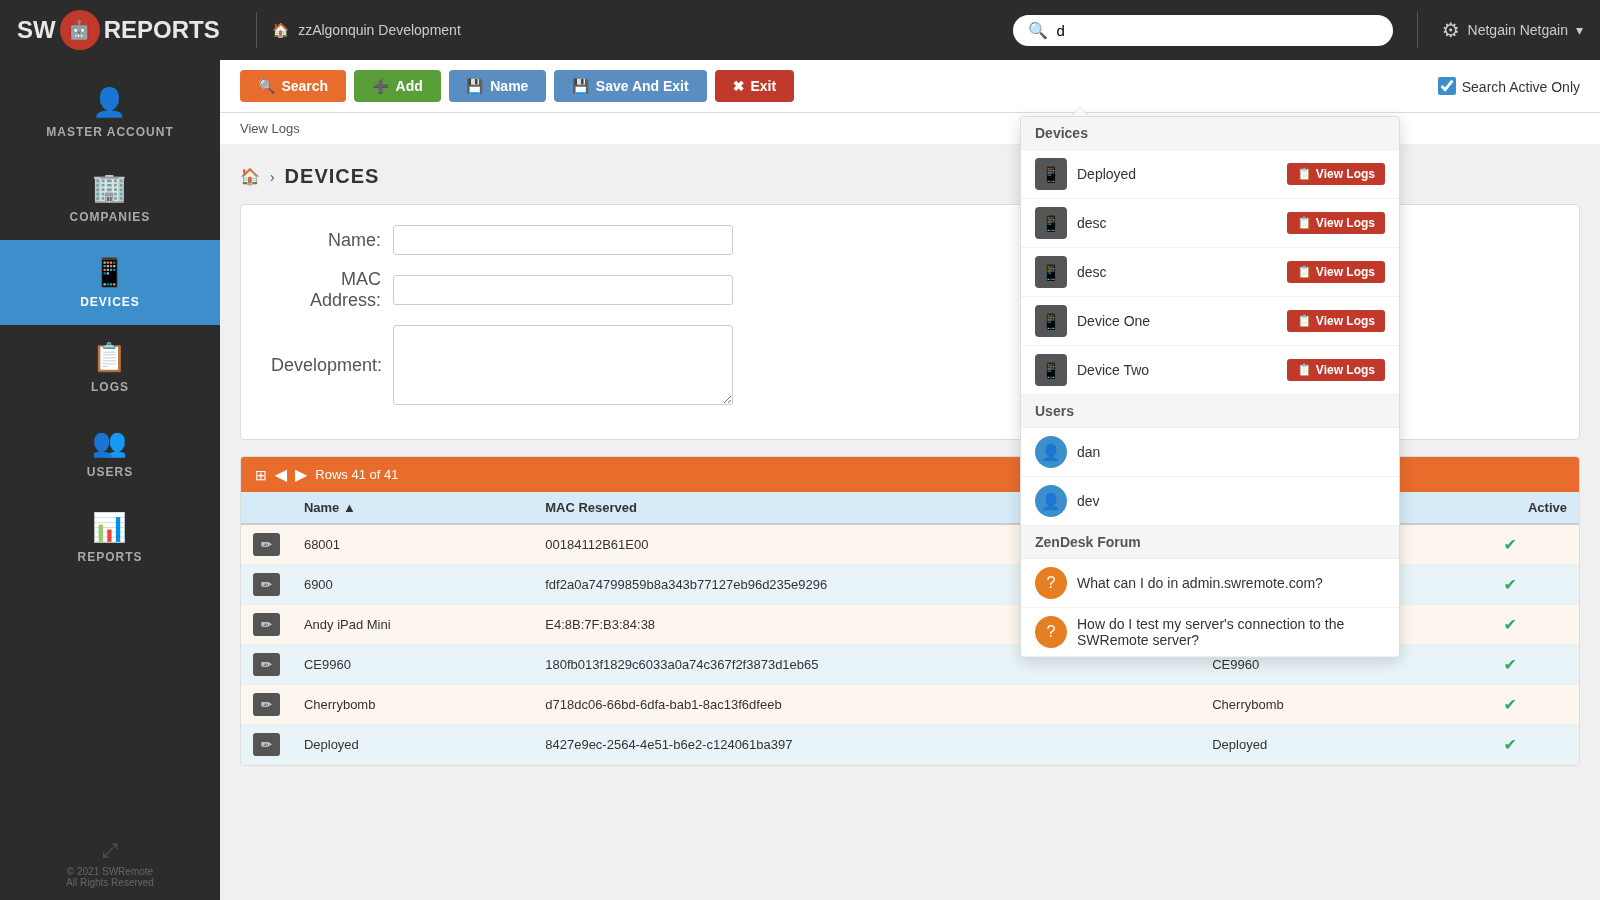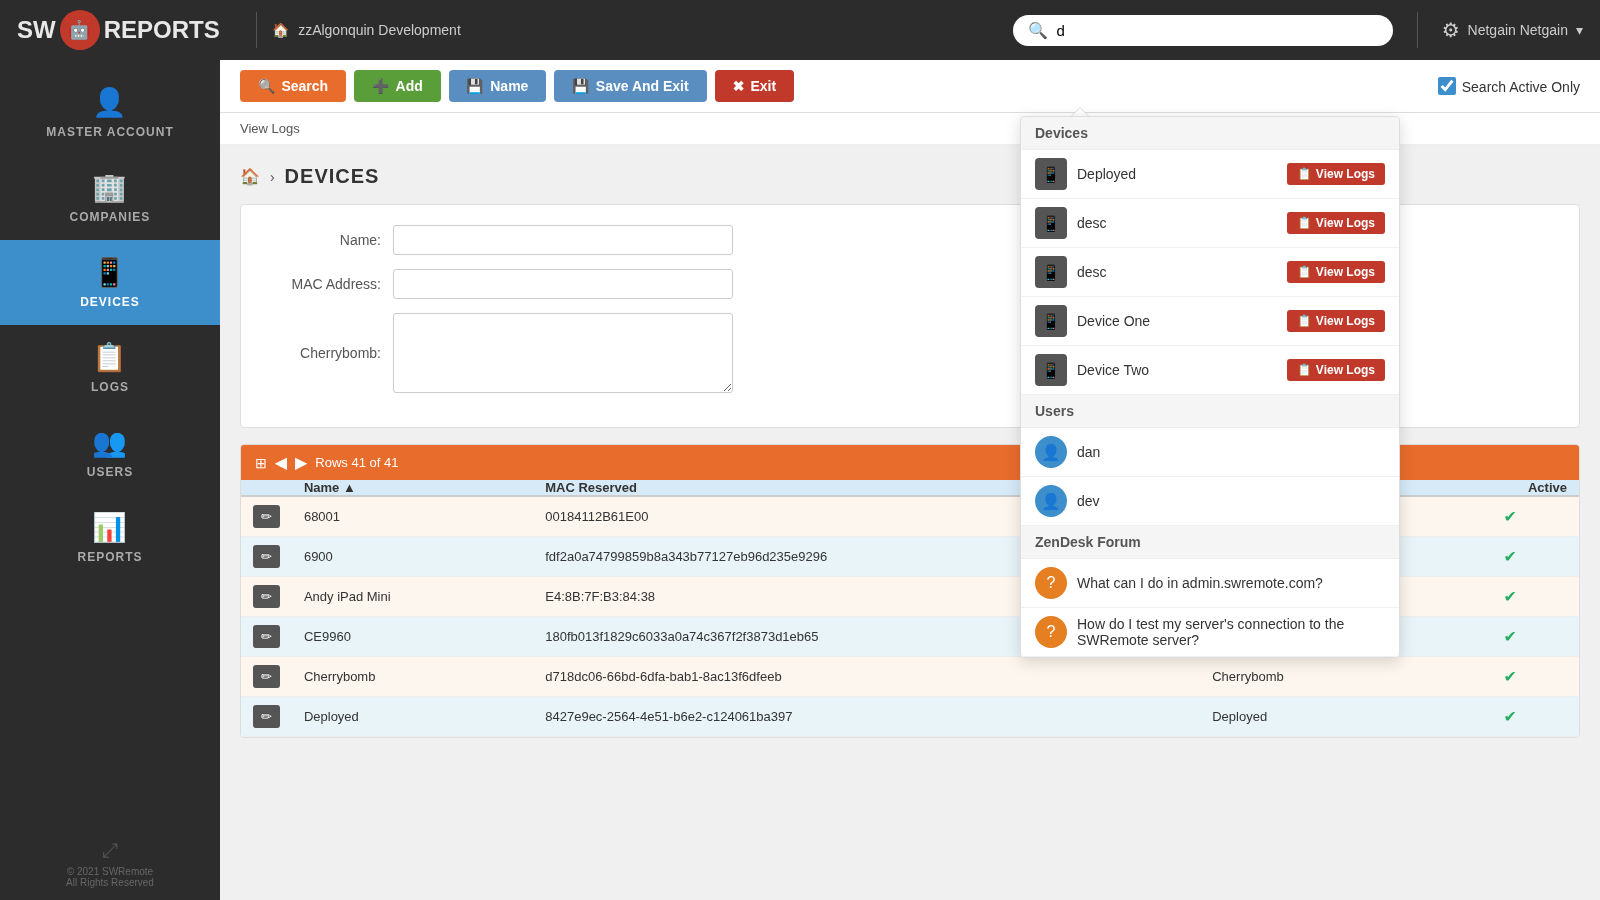--- a/index.html
+++ b/index.html
@@ -145,21 +145,21 @@
 
     
     .form-section {
       background: white;
       border: 1px solid #ddd;
       border-radius: 4px;
       padding: 20px 30px;
       margin-bottom: 16px;
     }
     .form-row { display: flex; align-items: center; margin-bottom: 14px; gap: 12px; }
-    .form-label { width: 110px; font-size: 14px; color: #555; text-align: right; flex-shrink: 0; }
+    .form-label { width: 110px; font-size: 18px; color: #555; text-align: right; flex-shrink: 0; }
     .form-input { flex: 1; max-width: 340px; border: 1px solid #ccc; border-radius: 3px; padding: 6px 10px; font-size: 14px; outline: none; }
     .form-textarea { flex: 1; max-width: 340px; height: 80px; border: 1px solid #ccc; border-radius: 3px; padding: 6px 10px; font-size: 14px; outline: none; resize: vertical; }
 
     
     .page-header {
       display: flex; align-items: center; gap: 10px;
       margin-bottom: 16px;
     }
     .page-header .chevron { color: #555; font-size: 14px; }
     .page-header h2 { font-size: 20px; font-weight: bold; color: #333; letter-spacing: 1px; }
@@ -167,21 +167,21 @@
     
     .table-container { background: white; border: 1px solid #ddd; border-radius: 4px; overflow: hidden; }
     .table-toolbar {
       background: #e86c2c;
       padding: 8px 14px;
       display: flex; align-items: center; gap: 8px; color: white; font-size: 13px;
     }
     .table-toolbar .nav-icon { cursor: pointer; font-size: 16px; }
     table { width: 100%; border-collapse: collapse; font-size: 13px; }
     thead th {
-      background: #d6eaf8; padding: 0 12px; text-align: left; font-weight: bold; color: #333;
+      background: #d6eaf8; padding: 8px 12px; text-align: left; font-weight: bold; color: #333;
       border-bottom: 2px solid #ccc;
     }
     tbody tr { border-bottom: 1px solid #eee; }
     tbody tr:nth-child(odd) { background: #fdf6ee; }
     tbody tr:nth-child(even) { background: #e8f4f8; }
     tbody td { padding: 8px 12px; color: #333; }
     .edit-btn {
       background: #555; color: white; border: none; border-radius: 3px;
       padding: 4px 8px; cursor: pointer; font-size: 13px;
     }
@@ -374,21 +374,21 @@
       <div class="form-section">
         <div class="form-row">
           <span class="form-label">Name:</span>
           <input class="form-input" type="text" style="">
         </div>
         <div class="form-row">
           <span class="form-label">MAC Address:</span>
           <input class="form-input" type="text" style="">
         </div>
         <div class="form-row">
-          <span class="form-label">Cherrybomb:</span>
+          <span class="form-label">Development:</span>
           <textarea class="form-textarea" style=""></textarea>
         </div>
       </div>
 
       <div class="table-container">
         <div class="table-toolbar">
           <span style="font-size:14px;">⊞</span>
           <span class="nav-icon">◀</span>
           <span class="nav-icon">▶</span>
           <span>Rows 41 of 41</span>

